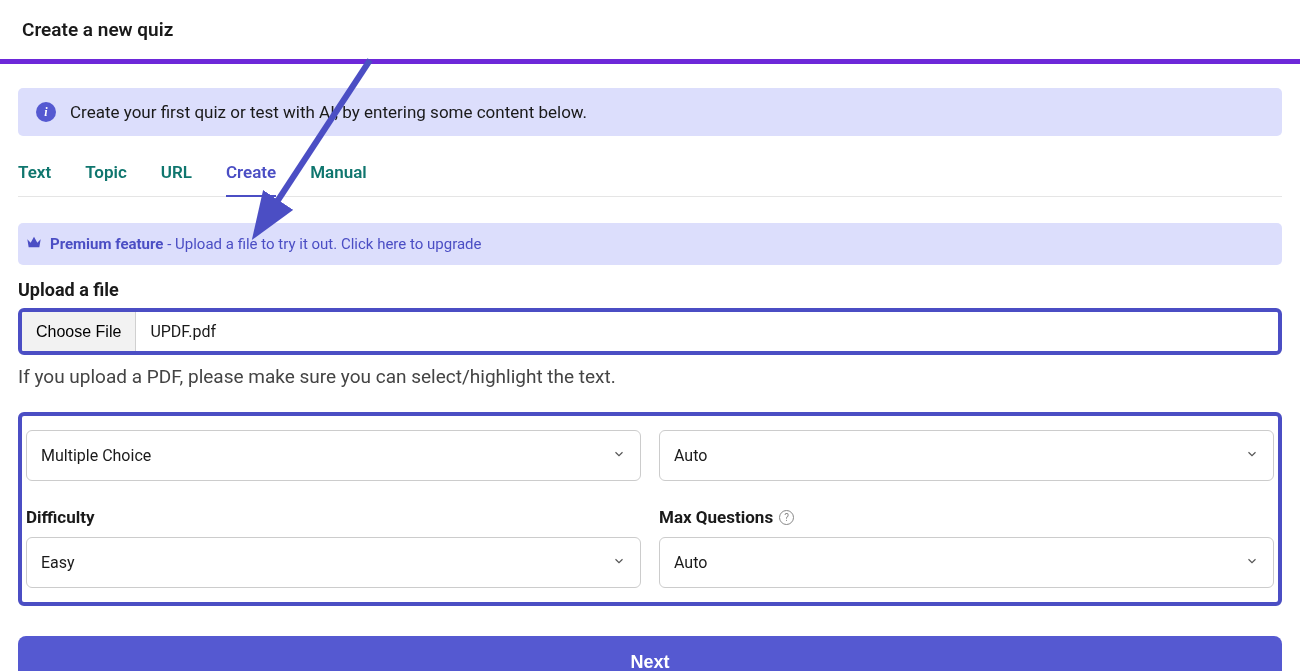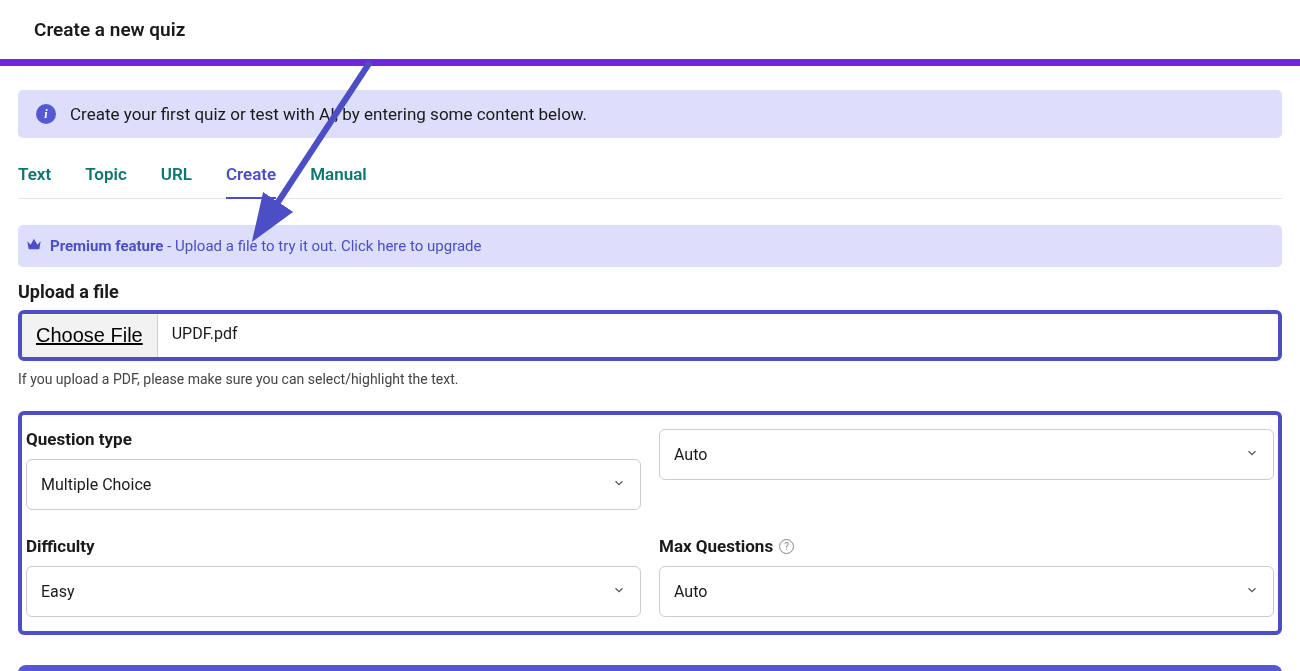--- a/index.html
+++ b/index.html
@@ -4,22 +4,22 @@
 <style>
   * { box-sizing: border-box; margin: 0; padding: 0; }
   body {
     font-family: -apple-system, BlinkMacSystemFont, "Segoe UI", Roboto, Arial, sans-serif;
     background: #fff;
     color: #1a1a1a;
     font-size: 16px;
     width: 1300px;
   }
   .header {
-    padding: 18px 34px 18px;
-    border-bottom: 7px solid #6d28d9;
+    padding: 18px 22px 18px;
+    border-bottom: 5px solid #6d28d9;
   }
   .page-title {
     font-size: 19px;
     font-weight: 600;
   }
   .container {
     padding: 0 18px;
   }
   .info-banner {
     background: #dcdefc;
@@ -107,31 +107,30 @@
   .file-row {
     display: flex;
     align-items: stretch;
     background: #fff;
   }
   .choose-file-btn {
     background: #f2f2f2;
     border: none;
     border-right: 1px solid #d0d0d0;
     padding: 10px 14px;
-    font-size: 20px;
+    font-size: 16px;
     cursor: pointer;
-    text-decoration: underline;
   }
   .file-name {
     padding: 10px 14px;
     font-size: 16px;
     flex: 1;
   }
   .hint {
-    font-size: 14px;
+    font-size: 19px;
     color: #444;
     margin-top: 10px;
   }
   .options-wrap {
     border: 4px solid #4b4ec4;
     border-radius: 6px;
     margin-top: 24px;
     padding: 10px 2px 10px 2px;
   }
   .options-grid {
@@ -243,21 +242,20 @@
       <div class="file-name">UPDF.pdf</div>
     </div>
   </div>
 
   <div class="hint">If you upload a PDF, please make sure you can select/highlight the text.</div>
 
   <div class="options-wrap">
     <div class="options-grid">
 
       <div>
-        <div class="field-label">Question type</div>
         <div class="select-box">
           <span>Multiple Choice</span>
           <span class="chevron">
             <svg width="14" height="14" viewBox="0 0 24 24" fill="none" stroke="#555" stroke-width="2">
                 <polyline points="6 9 12 15 18 9"></polyline>
               </svg>
           </span>
         </div>
       </div>
 

